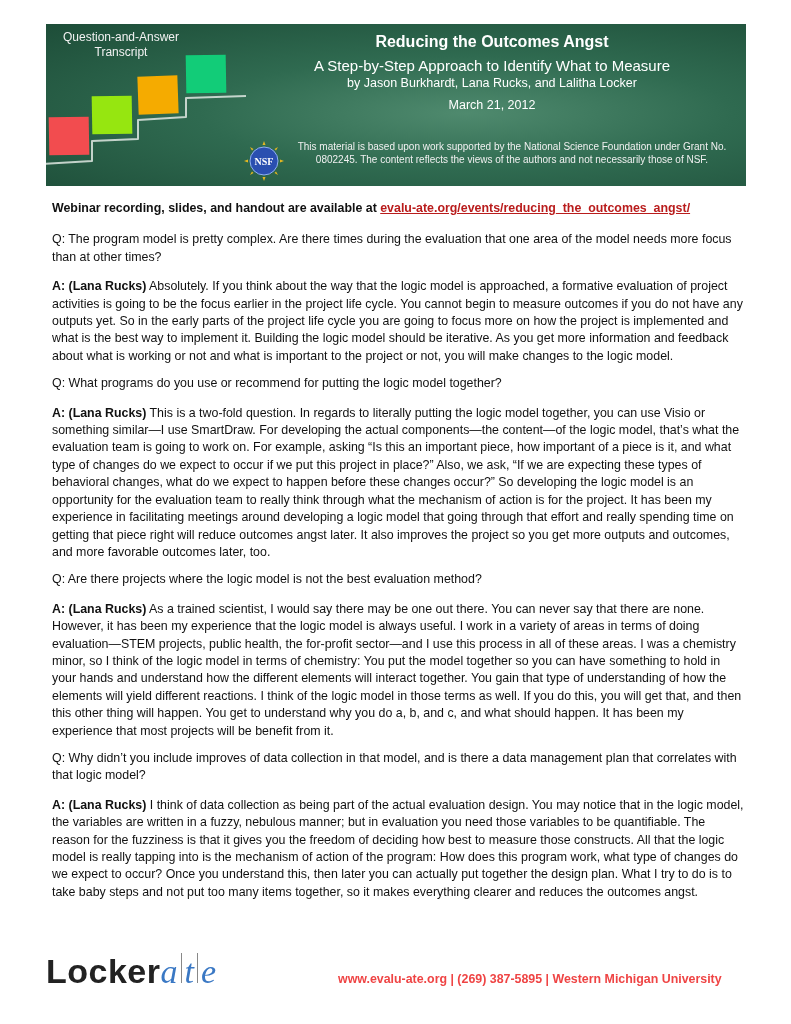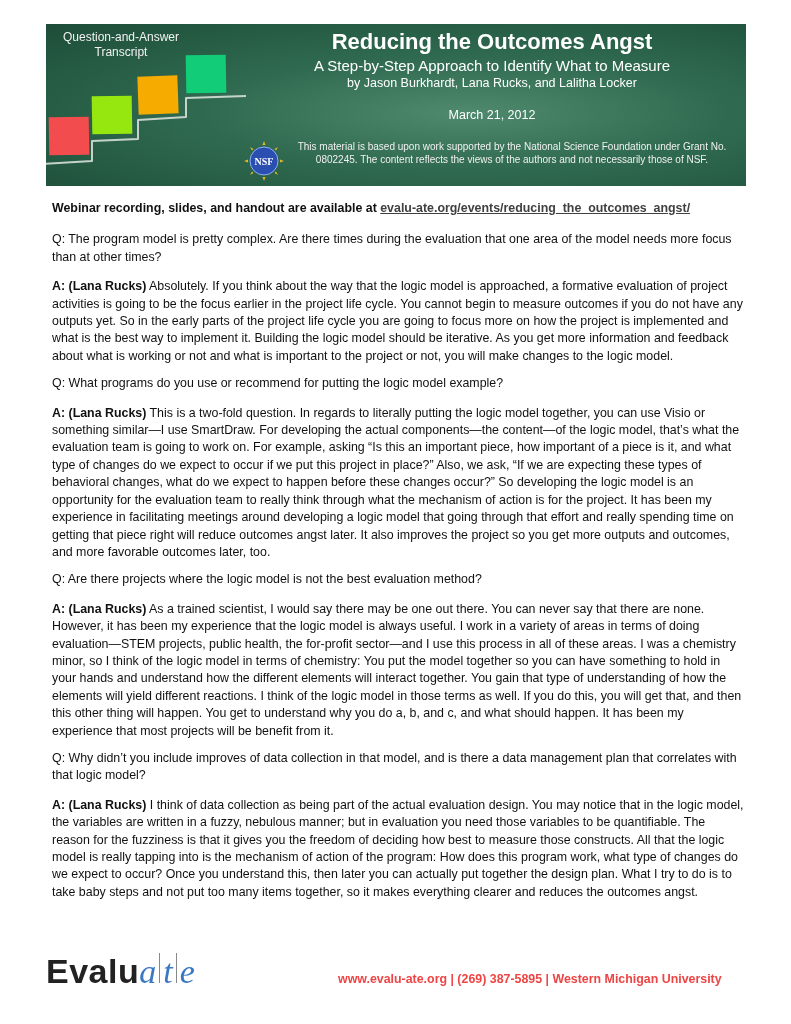--- a/index.html
+++ b/index.html
@@ -6,32 +6,32 @@
   body { width: 791px; height: 1024px; position: relative; overflow: hidden;
          font-family: "Liberation Sans", "DejaVu Sans", sans-serif; color: #111; }
 
   
   .banner { position: absolute; left: 46px; top: 24px; width: 700px; height: 162px;
             background: radial-gradient(ellipse at 60% 55%, #4f8a6e 0%, #2f6a50 45%, #1d4d38 100%);
             overflow: hidden; text-align: center; }
   .banner .qa { position: absolute; left: 10px; top: 6px; color: #f2f2f2; font-size: 12px; line-height: 15px; }
   .steps { position: absolute; left: 0; top: 0; width: 200px; height: 162px; }
   .title-block { position: absolute; left: 200px; top: 4px; right: 8px; color: #fff; }
-  .title { font-size: 22px; font-weight: bold; line-height: 28px; }
+  .title { font-size: 16px; font-weight: bold; line-height: 28px; }
   .subtitle { font-size: 15px; font-weight: normal; line-height: 18px; margin-top: 1px; }
   .authors { font-size: 12.5px; line-height: 16px; }
-  .date { font-size: 12.5px; line-height: 16px; margin-top: 16px; }
+  .date { font-size: 12.5px; line-height: 16px; margin-top: 6px; }
   .nsf-row { position: absolute; left: 198px; top: 116px; width: 490px; display: flex; align-items: flex-start; }
   .nsf-logo { width: 40px; height: 40px; flex: 0 0 40px; margin-right: 6px; margin-top: 1px; }
   .nsf-text { color: #f0f0f0; font-size: 10px; line-height: 13px; }
 
   
   .content { position: absolute; left: 52px; top: 200px; width: 692px; font-size: 12.4px; line-height: 17.4px; }
   .webinar { font-weight: bold; margin: 0 0 14px 0; }
-  .webinar a { color: #404040; text-decoration: underline; margin-top: 28px; }
+  .webinar a { color: #b91c1c; text-decoration: underline; margin-top: 28px; }
   .q { font-weight: normal; margin: 0 0 7px 0; }
   .a { margin: 12px 0 10px 0; }
   .a b { font-weight: bold; }
 
   
   .footer-logo { position: absolute; left: 46px; top: 952px; height: 40px; display: flex; align-items: baseline; }
   .logo-eval { font-size: 34px; font-weight: bold; color: #222; letter-spacing: 0.5px; }
   .logo-ate { font-family: "Liberation Serif", "DejaVu Serif", serif; font-style: italic; font-size: 34px; color: #3a78c4; }
   .logo-sep { display: inline-block; width: 1px; height: 30px; background: #888; margin: 0 3px; vertical-align: -4px; }
   .footer-info { position: absolute; left: 338px; top: 972px; font-size: 12.4px; color: #ef4444; font-weight: bold; }
@@ -78,36 +78,36 @@
 
 <div class="content">
   <p class="webinar"><span>Webinar recording, slides, and handout  are available at </span><a href="#">evalu-ate.org/events/reducing_the_outcomes_angst/</a></p>
 
   <div>
     <p class="q">Q: The program model is pretty complex. Are there times during the evaluation that one area of the model needs more focus than at other times?</p>
     <p class="a"><b>A: (Lana Rucks)</b><span> Absolutely. If you think about the way that the logic model is approached, a formative evaluation of project activities is going to be the focus earlier in the project life cycle. You cannot begin to measure outcomes if you do not have any outputs yet. So in the early parts of the project life cycle you are going to focus more on how the project is implemented and what is the best way to implement it. Building the logic model should be iterative. As you get more information and feedback about what is working or not and what is important to the project or not, you will make changes to the logic model.</span></p>
   </div>
 
   <div>
-    <p class="q">Q: What programs do you use or recommend for putting the logic model example?</p>
+    <p class="q">Q: What programs do you use or recommend for putting the logic model together?</p>
     <p class="a"><b>A: (Lana Rucks)</b><span> This is a two-fold question. In regards to literally putting the logic model together, you can use Visio or something similar—I use SmartDraw. For developing the actual components—the content—of the logic model, that’s what the evaluation team is going to work on. For example, asking “Is this an important piece, how important of a piece is it, and what type of changes do we expect to occur if we put this project in place?” Also, we ask, “If we are expecting these types of behavioral changes, what do we expect to happen before these changes occur?” So developing the logic model is an opportunity for the evaluation team to really think through what the mechanism of action is for the project. It has been my experience in facilitating meetings around developing a logic model that going through that effort and really spending time on getting that piece right will reduce outcomes angst later. It also improves the project so you get more outputs and outcomes, and more favorable outcomes later, too.</span></p>
   </div>
 
   <div>
     <p class="q">Q: Are there projects where the logic model is not the best evaluation method?</p>
     <p class="a"><b>A: (Lana Rucks)</b><span> As a trained scientist, I would say there may be one out there. You can never say that there are none. However, it has been my experience that the logic model is always useful. I work in a variety of areas in terms of doing evaluation—STEM projects, public health, the for-profit sector—and I use this process in all of these areas. I was a chemistry minor, so I think of the logic model in terms of chemistry: You put the model together so you can have something to hold in your hands and understand how the different elements will interact together. You gain that type of understanding of how the elements will yield different reactions. I think of the logic model in those terms as well. If you do this, you will get that, and then this other thing will happen. You get to understand why you do a, b, and c, and what should happen. It has been my experience that most projects will be benefit from it.</span></p>
   </div>
 
   <div>
     <p class="q">Q: Why didn’t you include improves of data collection in that model, and is there a data management plan that correlates with that logic model?</p>
     <p class="a"><b>A: (Lana Rucks)</b><span> I think of data collection as being part of the actual evaluation design. You may notice that in the logic model, the variables are written in a fuzzy, nebulous manner; but in evaluation you need those variables to be quantifiable. The reason for the fuzziness is that it gives you the freedom of deciding how best to measure those constructs. All that the logic model is really tapping into is the mechanism of action of the program: How does this program work, what type of changes do we expect to occur? Once you understand this, then later you can actually put together the design plan. What I try to do is to take baby steps and not put too many items together, so it makes everything clearer and reduces the outcomes angst.</span></p>
   </div>
 </div>
 
 <div class="footer-logo">
-  <span class="logo-eval">Evalu</span>
+  <span class="logo-eval">Locker</span>
     <span class="logo-ate">a</span>
     <span class="logo-sep"></span>
     <span class="logo-ate">t</span>
     <span class="logo-sep"></span>
     <span class="logo-ate">e</span>
 </div>
 <div class="footer-info">www.evalu-ate.org | (269) 387-5895 | Western Michigan University</div>
 
 </body></html>

